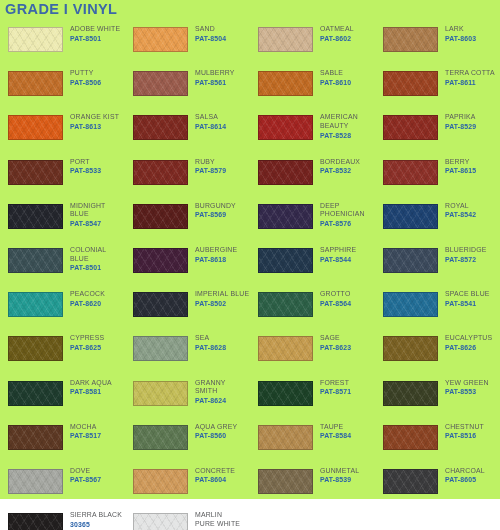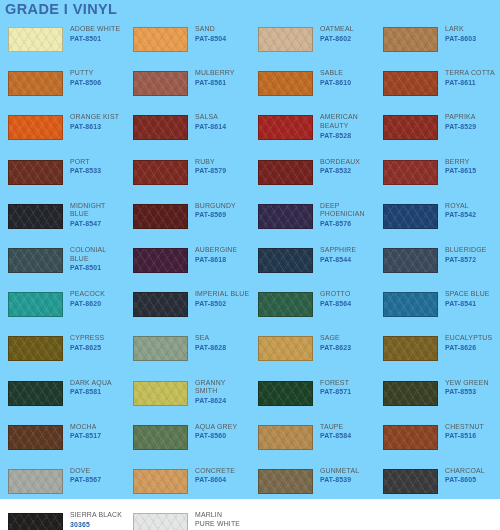--- a/index.html
+++ b/index.html
@@ -11,21 +11,21 @@
     width: 500px;
     height: 530px;
     overflow: hidden;
     font-family: "Liberation Sans", sans-serif;
     -webkit-font-smoothing: antialiased;
   }
   #page {
     position: relative;
     width: 500px;
     height: 499px;
-    background: #7dd3fc;
+    background: #bef264;
   }
   #title {
     position: absolute;
     left: 5px;
     top: 0px;
     font-size: 14.5px;
     font-weight: bold;
     letter-spacing: 0.4px;
     color: #3c68a8;
     line-height: 18px;

